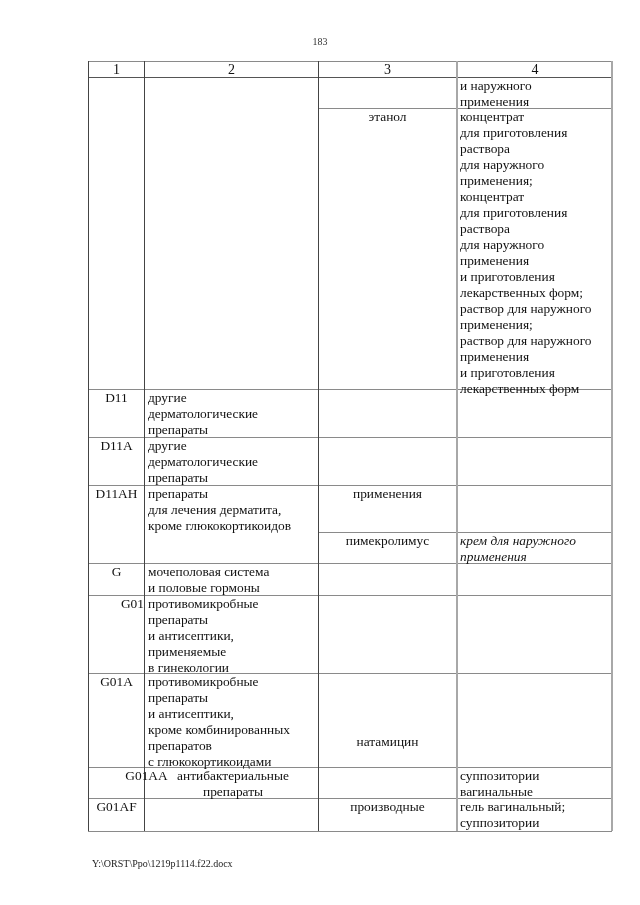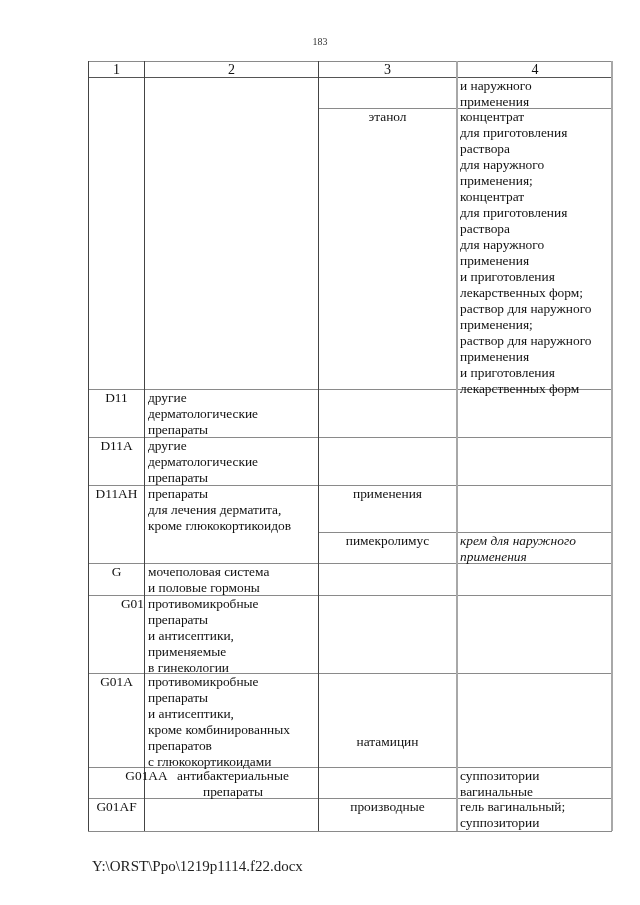--- a/index.html
+++ b/index.html
@@ -1,20 +1,20 @@
 <!DOCTYPE html>
 <html><head>
 <meta charset="utf-8">
 <style>
   html, body { margin: 0; padding: 0; background: #ffffff; }
   body { width: 640px; height: 905px; position: relative; overflow: hidden;
          font-family: "Liberation Serif", "DejaVu Serif", serif; color: #111; }
   .page-number { position: absolute; top: 36px; left: 0; width: 640px; text-align: center;
                  font-size: 10px; color: #333; }
-  .footer { position: absolute; top: 858px; left: 92px; font-size: 15px; color: #222; }
+  .footer { position: absolute; top: 858px; left: 92px; font-size: 10px; color: #222; }
   .table { position: absolute; left: 88px; top: 61px; width: 524px; height: 770px; }
   .hline { position: absolute; height: 0; border-top: 1px solid #8a8a8a; }
   .hline.dark { border-top: 1.5px solid #555; }
   .vline { position: absolute; width: 0; border-left: 1px solid #444; }
   .vline.light { border-left: 2px solid #a8a8a8; }
   .cell { position: absolute; font-size: 13.4px; line-height: 16px; white-space: pre-line; }
   .center { text-align: center; }
   .hdr { font-size: 14px; line-height: 15px; text-align: center; }
 </style>
 </head>

